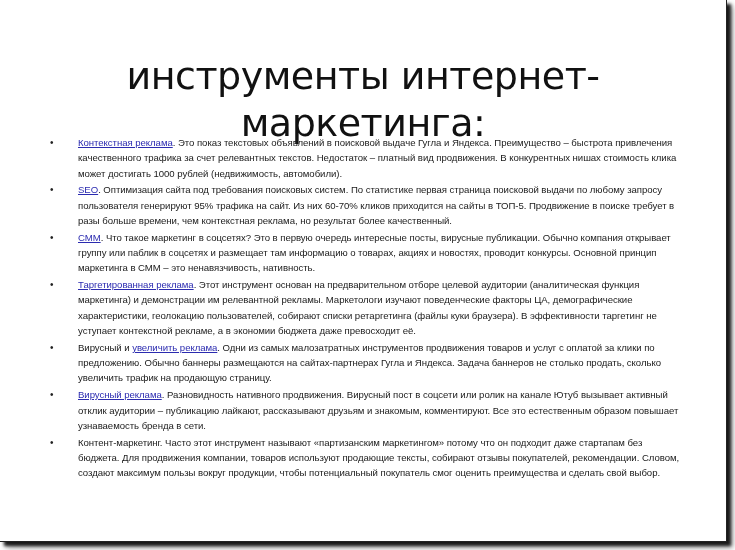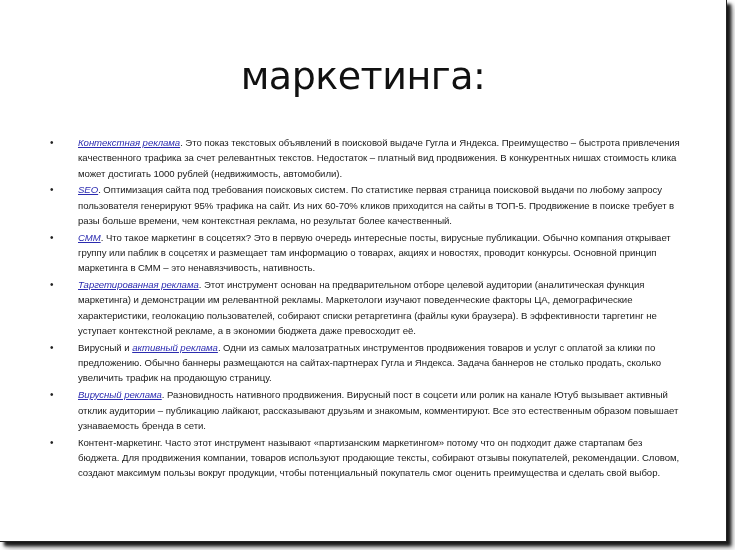--- a/index.html
+++ b/index.html
@@ -64,28 +64,28 @@
       position: absolute;
       left: 50px;
       top: 0;
       font-size: 10px;
       color: #222;
     }
     a.lnk {
       color: #2b2bb0;
       text-decoration: underline;
       cursor: pointer;
-      font-style: italic;
     }
   </style>
 </head>
 <body>
 
 <div class="slide">
   <h1 class="title">
+    <span>инструменты интернет-</span>
     <span>маркетинга:</span>
   </h1>
 
   <div class="content">
     <ul class="items">
       <li class="item">
         <span class="bullet">•</span>
         <span></span><a class="lnk">Контекстная реклама</a><span>. Это показ текстовых объявлений в поисковой выдаче Гугла и Яндекса. Преимущество – быстрота привлечения качественного трафика за счет релевантных текстов. Недостаток – платный вид продвижения. В конкурентных нишах стоимость клика может достигать 1000 рублей (недвижимость, автомобили).</span>
       </li>
       <li class="item">
@@ -95,21 +95,21 @@
       <li class="item">
         <span class="bullet">•</span>
         <span></span><a class="lnk">СММ</a><span>. Что такое маркетинг в соцсетях? Это в первую очередь интересные посты, вирусные публикации. Обычно компания открывает группу или паблик в соцсетях и размещает там информацию о товарах, акциях и новостях, проводит конкурсы. Основной принцип маркетинга в СММ – это ненавязчивость, нативность.</span>
       </li>
       <li class="item">
         <span class="bullet">•</span>
         <span></span><a class="lnk">Таргетированная реклама</a><span>. Этот инструмент основан на предварительном отборе целевой аудитории (аналитическая функция маркетинга) и демонстрации им релевантной рекламы. Маркетологи изучают поведенческие факторы ЦА, демографические характеристики, геолокацию пользователей, собирают списки ретаргетинга (файлы куки браузера). В эффективности таргетинг не уступает контекстной рекламе, а в экономии бюджета даже превосходит её.</span>
       </li>
       <li class="item">
         <span class="bullet">•</span>
-        <span>Вирусный и </span><a class="lnk">активный реклама</a><span>. Одни из самых малозатратных инструментов продвижения товаров и услуг с оплатой за клики по предложению. Обычно баннеры размещаются на сайтах-партнерах Гугла и Яндекса. Задача баннеров не столько продать, сколько увеличить трафик на продающую страницу.</span>
+        <span>Вирусный и </span><a class="lnk">увеличить реклама</a><span>. Одни из самых малозатратных инструментов продвижения товаров и услуг с оплатой за клики по предложению. Обычно баннеры размещаются на сайтах-партнерах Гугла и Яндекса. Задача баннеров не столько продать, сколько увеличить трафик на продающую страницу.</span>
       </li>
       <li class="item">
         <span class="bullet">•</span>
         <span></span><a class="lnk">Вирусный реклама</a><span>. Разновидность нативного продвижения. Вирусный пост в соцсети или ролик на канале Ютуб вызывает активный отклик аудитории – публикацию лайкают, рассказывают друзьям и знакомым, комментируют. Все это естественным образом повышает узнаваемость бренда в сети.</span>
       </li>
       <li class="item">
         <span class="bullet">•</span>
         <span>Контент-маркетинг. Часто этот инструмент называют «партизанским маркетингом» потому что он подходит даже стартапам без бюджета. Для продвижения компании, товаров используют продающие тексты, собирают отзывы покупателей, рекомендации. Словом, создают максимум пользы вокруг продукции, чтобы потенциальный покупатель смог оценить преимущества и сделать свой выбор.</span><span></span>
       </li>
     </ul>

